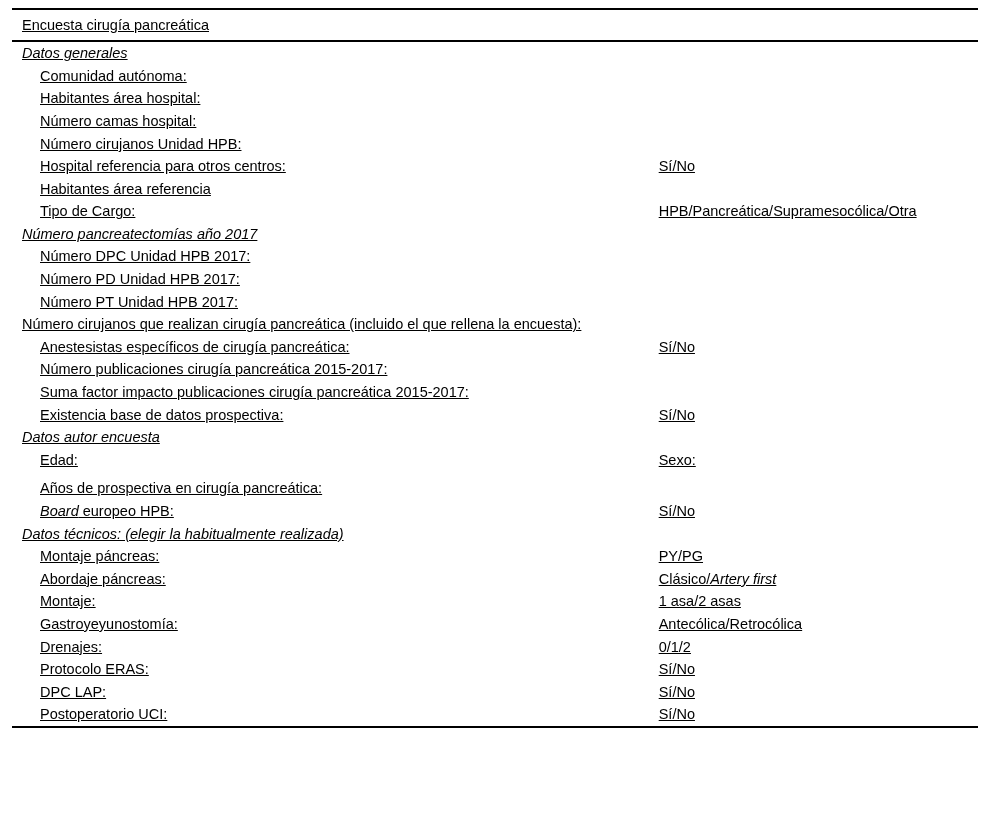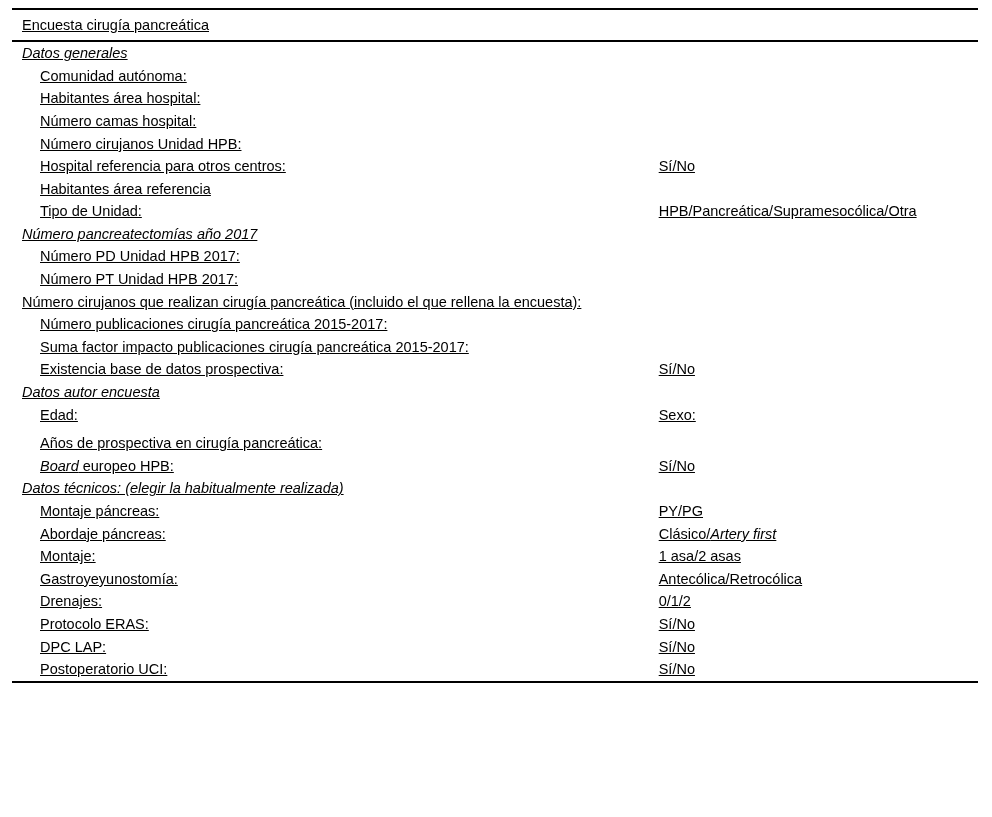--- a/index.html
+++ b/index.html
@@ -144,47 +144,59 @@
             <td class="col-value"><span class="val">Sí/No</span></td>
           </tr>
           <tr>
             <td class="col-label">
               <div class="item">Habitantes área referencia</div>
             </td>
             <td class="col-value"><span class="val"></span></td>
           </tr>
           <tr>
             <td class="col-label">
-              <div class="item">Tipo de Unidad:</div>
+              <div class="item">Tipo de Cargo:</div>
             </td>
             <td class="col-value"><span class="val">HPB/Pancreática/Supramesocólica/Otra</span></td>
           </tr>
           <tr>
             <td class="col-label">
               <div class="section">Número pancreatectomías año 2017</div>
             </td>
             <td class="col-value"><span class="val"></span></td>
           </tr>
           <tr>
             <td class="col-label">
+              <div class="item">Número DPC Unidad HPB 2017:</div>
+            </td>
+            <td class="col-value"><span class="val"></span></td>
+          </tr>
+          <tr>
+            <td class="col-label">
               <div class="item">Número PD Unidad HPB 2017:</div>
             </td>
             <td class="col-value"><span class="val"></span></td>
           </tr>
           <tr>
             <td class="col-label">
               <div class="item">Número PT Unidad HPB 2017:</div>
             </td>
             <td class="col-value"><span class="val"></span></td>
           </tr>
           <tr>
             <td class="col-label">
               <div class="item-wrap">Número cirujanos que realizan cirugía pancreática (incluido el que rellena la encuesta):</div>
             </td>
             <td class="col-value"><span class="val"></span></td>
+          </tr>
+          <tr>
+            <td class="col-label">
+              <div class="item">Anestesistas específicos de cirugía pancreática:</div>
+            </td>
+            <td class="col-value"><span class="val">Sí/No</span></td>
           </tr>
           <tr>
             <td class="col-label">
               <div class="item">Número publicaciones cirugía pancreática 2015-2017:</div>
             </td>
             <td class="col-value"><span class="val"></span></td>
           </tr>
           <tr>
             <td class="col-label">
               <div class="item">Suma factor impacto publicaciones cirugía pancreática 2015-2017:</div>

